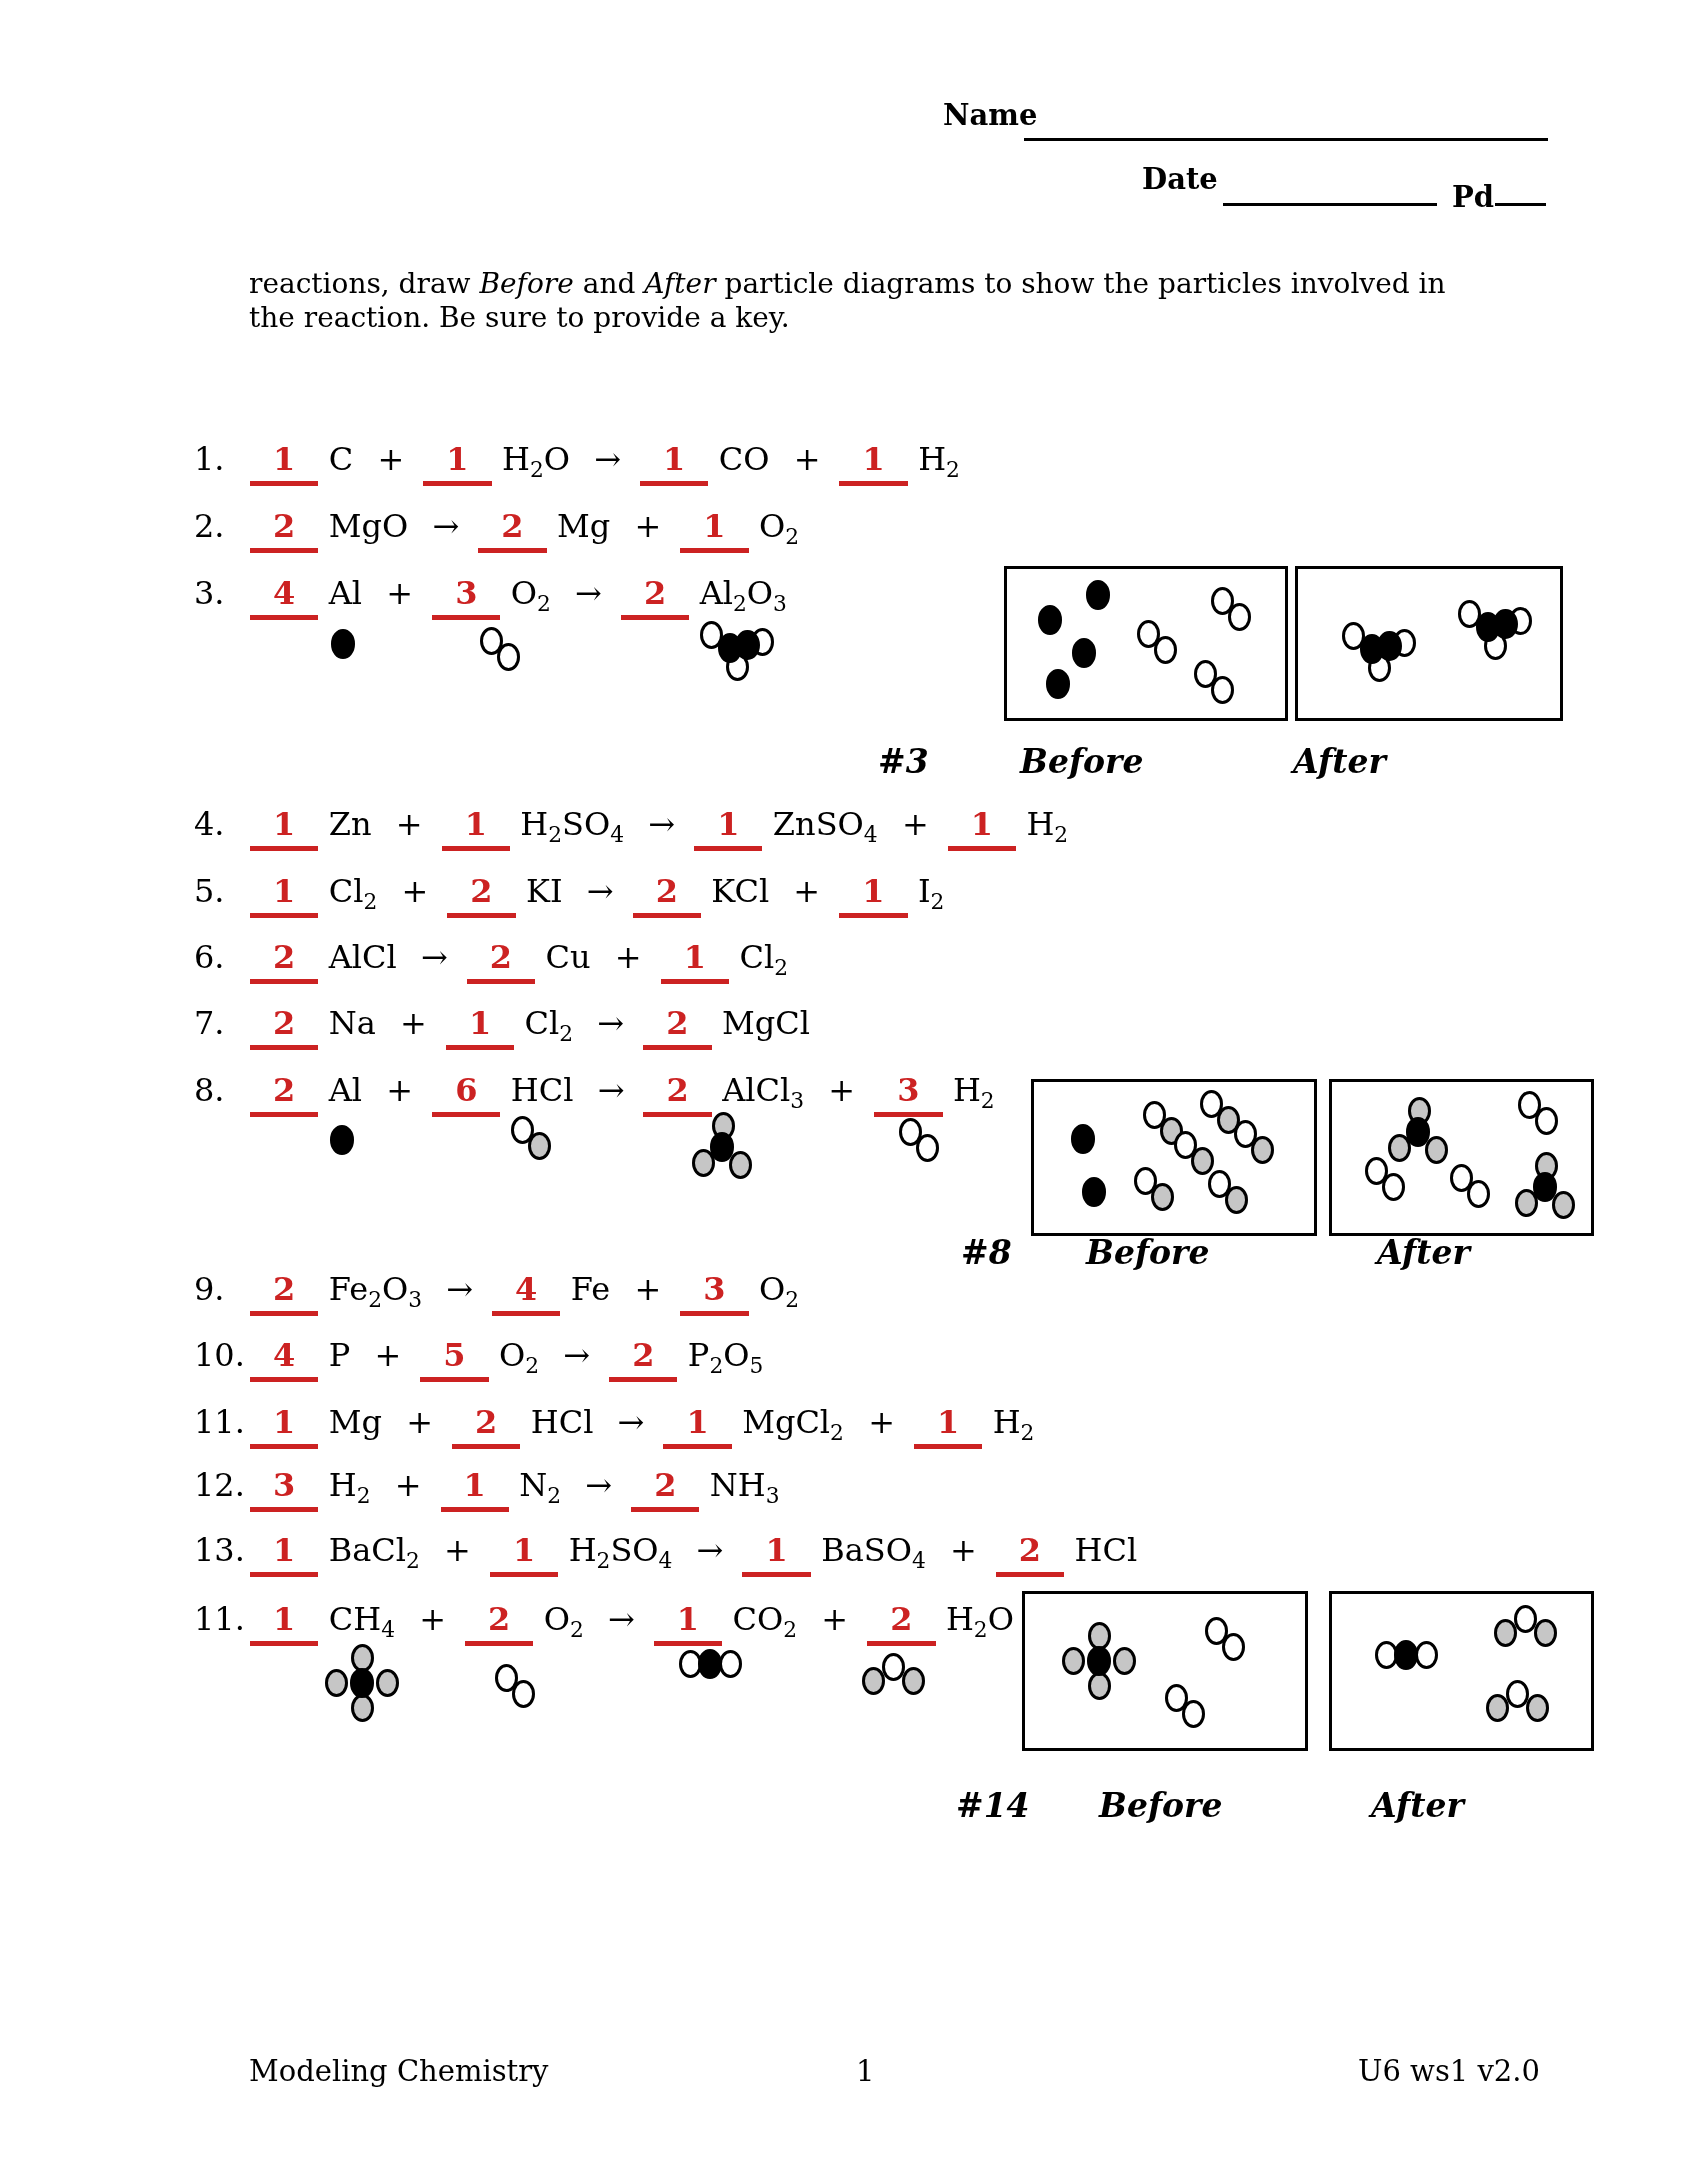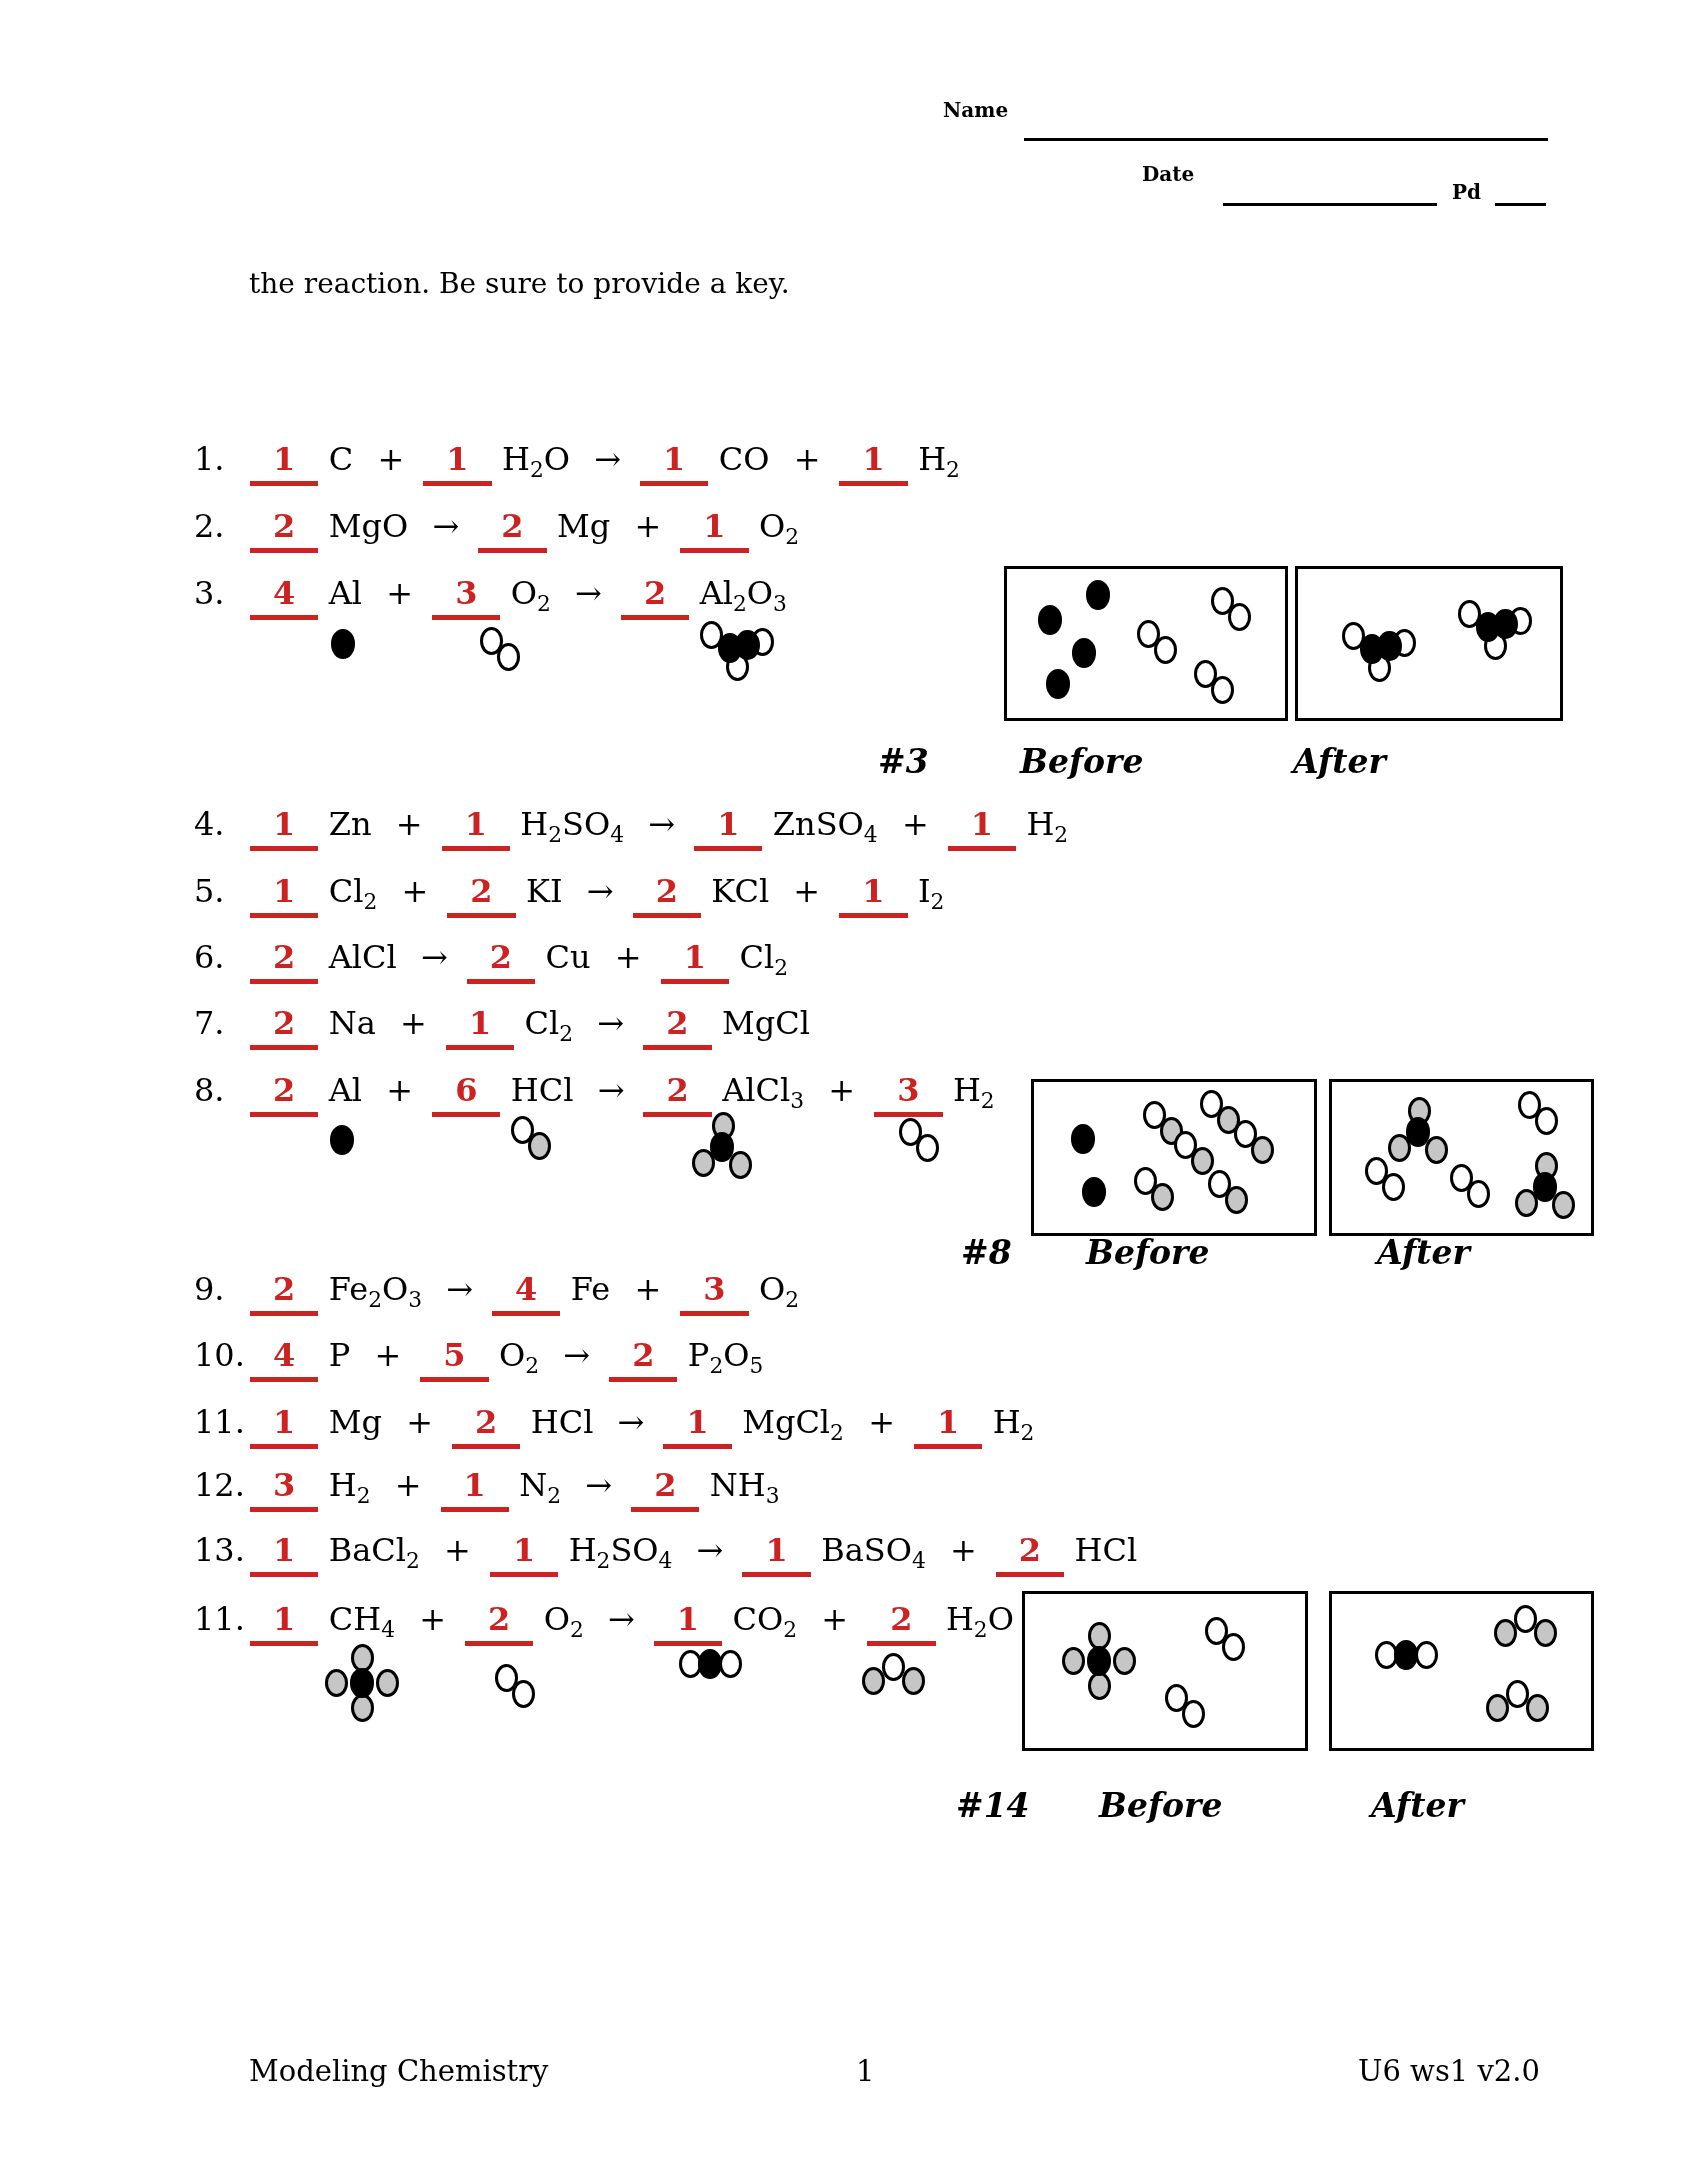--- a/index.html
+++ b/index.html
@@ -1,21 +1,21 @@
 <!DOCTYPE html>
 <html style="font-size:14px"><head>
 <meta charset="utf-8">
 <style>
   :root{ --red:#cc2222; --gray:#c6c6c6; }
   html,body{margin:0;padding:0;}
   body{ width:1687px; height:2184px; background:#ffffff; position:relative;
         font-family:"DejaVu Serif", serif; color:#000; overflow:hidden;}
   #page{position:absolute; inset:0;}
   .abs{position:absolute;}
-  .hlabel{font-weight:bold; font-size:20px; font-family:"DejaVu Serif",serif; white-space:nowrap;}
+  .hlabel{font-weight:bold; font-size:29px; font-family:"DejaVu Serif",serif; white-space:nowrap;}
   .line{border-top:3.5px solid #000; height:0;}
   .title{left:201px; width:1371px; top:220px; text-align:center;
          font-family:"Liberation Sans",sans-serif; font-weight:bold; font-size:51px; letter-spacing:-0.9px;}
   .instr{left:249px; top:267px; font-size:28px; line-height:34px; width:1310px;}
   .instr .it{font-style:italic;}
   .eq{display:flex; align-items:baseline; font-size:32px; white-space:nowrap; left:194px;}
   .eq .num{display:inline-block; width:56px;}
   .blank{display:inline-block; min-width:58px; text-align:center; color:var(--red); font-weight:bold;
          border-bottom:5.2px solid var(--red); padding:0 5.2px 6.1px 5.2px; margin-right:8.7px; line-height:1;}
   .formula{margin:0 5.2px 0 1.7px;}
@@ -38,20 +38,21 @@
   <div class="abs hlabel" style="left:943px; top:98px;">Name</div>
   <div class="abs line" style="left:1024px; top:138px; width:524px;"></div>
 
   <div class="abs hlabel" style="left:1142px; top:162px;">Date</div>
   <div class="abs line" style="left:1223px; top:203px; width:214px;"></div>
   <div class="abs hlabel" style="left:1452px; top:180px;">Pd</div>
   <div class="abs line" style="left:1495px; top:203px; width:51px;"></div>
 
 
   <div class="abs instr">
+    <div><span>reactions, draw </span><span class="it">Before</span><span> and </span><span class="it">After</span><span> particle diagrams to show the particles involved in</span></div>
     <div><span>the reaction.  Be sure to provide a key.</span></div>
   </div>
 
   <div id="equations">
       <div class="eq abs" style="top: 440px;">
         <span class="num">1.</span>
         <span class="blank">1</span>
         <span class="formula">C</span>
         <span class="op">+</span>
         <span class="blank">1</span>

